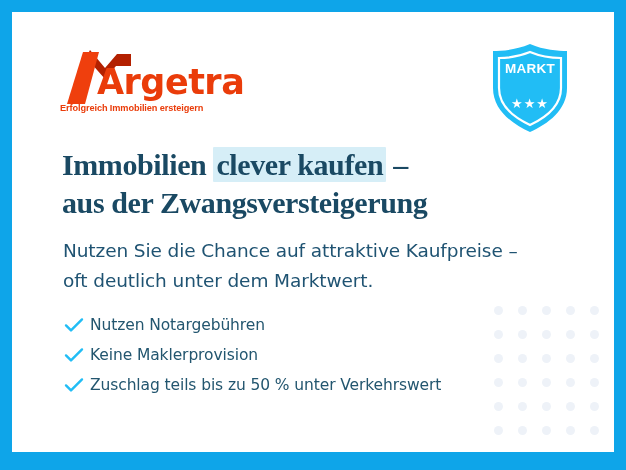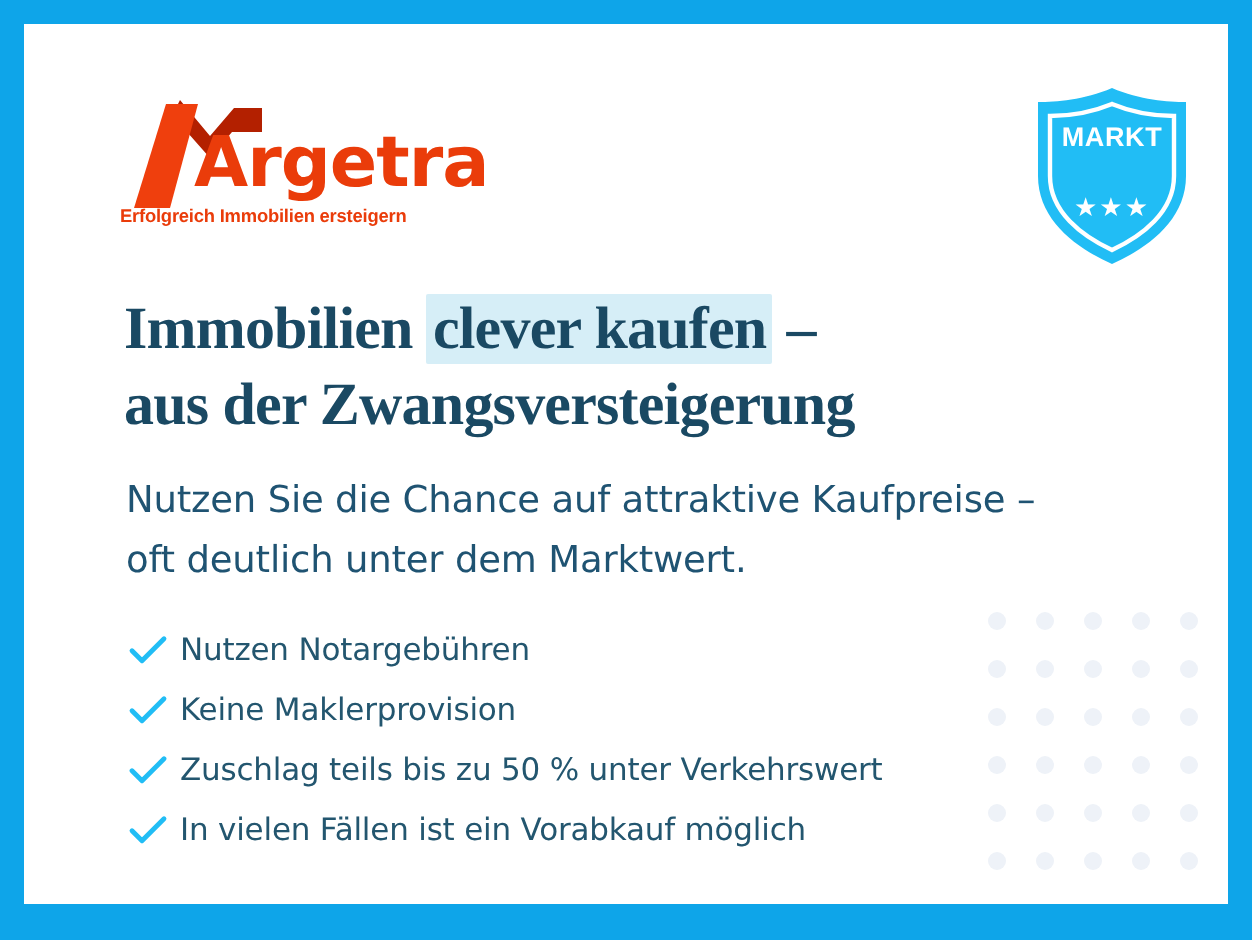--- a/index.html
+++ b/index.html
@@ -79,21 +79,21 @@
     font-weight: bold;
     color: #ea3c0a;
     letter-spacing: -0.1px;
     white-space: nowrap;
     font-family: Liberation Sans, sans-serif;
   }
 
   
   #badge {
     position: absolute;
-    left: 500px;
+    left: 474px;
     top: 30px;
     width: 88px;
     height: 92px;
   }
   #badge-text {
     position: absolute;
     left: 0;
     top: 20px;
     width: 88px;
     text-align: center;
@@ -266,24 +266,16 @@
         <span class="btext">Keine Maklerprovision</span>
       </div>
       <div class="bullet">
         <span class="check">
           <svg width="20" height="16" viewBox="0 0 20 16" xmlns="http://www.w3.org/2000/svg">
             <path d="M2 8.4 L7 13.4 L18 2.4" fill="none" stroke="#21bdf5" stroke-width="2.4" stroke-linecap="round" stroke-linejoin="round"></path>
           </svg>
         </span>
         <span class="btext">Zuschlag teils bis zu 50 % unter Verkehrswert</span>
       </div>
-      <div class="bullet">
-        <span class="check">
-          <svg width="20" height="16" viewBox="0 0 20 16" xmlns="http://www.w3.org/2000/svg">
-            <path d="M2 8.4 L7 13.4 L18 2.4" fill="none" stroke="#21bdf5" stroke-width="2.4" stroke-linecap="round" stroke-linejoin="round"></path>
-          </svg>
-        </span>
-        <span class="btext">In vielen Fällen ist ein Vorabkauf möglich</span>
-      </div>
     </div>
 
   </div>
 </div>
 
 </body></html>

